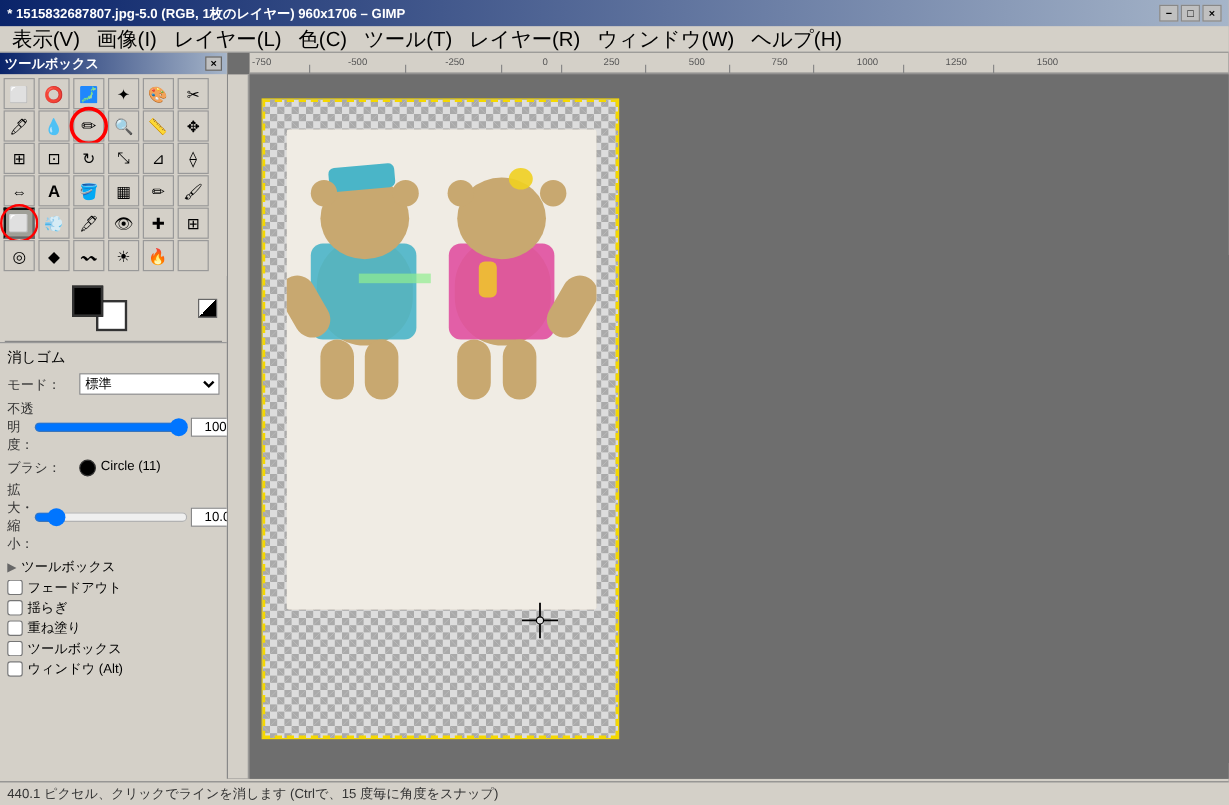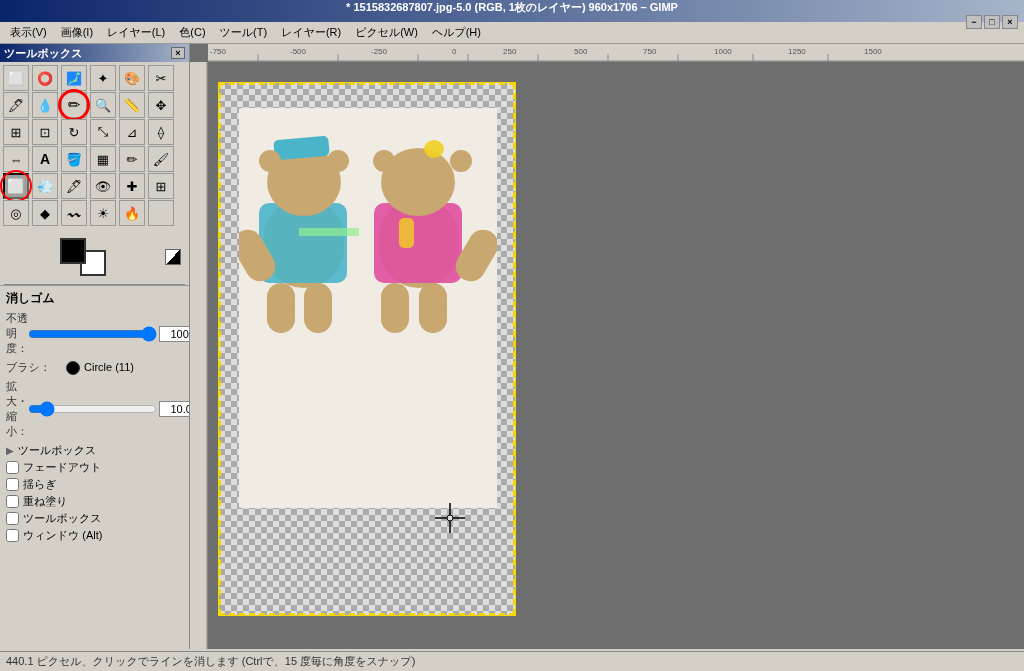--- a/index.html
+++ b/index.html
@@ -8,21 +8,20 @@
     
     #titlebar {
       background: linear-gradient(to right, #0a246a, #a6b5c9);
       color: white;
       height: 22px;
       display: flex;
       align-items: center;
       padding: 0 6px;
       font-size: 11px;
       font-weight: bold;
-      flex-direction: column;
     }
     #titlebar-controls {
       margin-left: auto;
       display: flex;
       gap: 2px;
     }
     .titlebar-btn {
       width: 16px; height: 14px;
       background: #c0c0c0;
       border: 1px solid #888;
@@ -38,21 +37,21 @@
       border-bottom: 1px solid #999;
       height: 22px;
       display: flex;
       align-items: center;
       padding: 0 4px;
       gap: 2px;
     }
     .menu-item {
       padding: 2px 6px;
       cursor: pointer;
-      font-size: 11px;
+      font-size: 17px;
       white-space: nowrap;
     }
 
     
     #main-layout {
       display: flex;
       height: calc(671px - 22px - 22px - 22px - 20px);
     }
 
     
@@ -275,21 +274,21 @@
   </div>
 </div>
 
 <div id="menubar">
   <span class="menu-item">表示(V)</span>
   <span class="menu-item">画像(I)</span>
   <span class="menu-item">レイヤー(L)</span>
   <span class="menu-item">色(C)</span>
   <span class="menu-item">ツール(T)</span>
   <span class="menu-item">レイヤー(R)</span>
-  <span class="menu-item">ピクセル(W)</span>
+  <span class="menu-item">ウィンドウ(W)</span>
   <span class="menu-item">ヘルプ(H)</span>
 </div>
 
 <div id="main-layout" style="display:flex; height:calc(671px - 66px); position:relative;">
 
   <div id="toolbox" style="width:190px; background:#d4d0c8; border-right:1px solid #888; display:flex; flex-direction:column; flex-shrink:0;">
 
     <div id="toolbox-header">
       <span>ツールボックス</span>
       <div id="toolbox-header-close">×</div>
@@ -362,22 +361,28 @@
       <div id="color-boxes" style="position:relative; width:50px; height:38px;">
         <div id="bg-color" style="width:26px;height:26px;background:white;border:2px solid #333;position:absolute;bottom:0;right:4px;"></div>
         <div id="fg-color" style="width:26px;height:26px;background:black;border:2px solid #333;position:absolute;top:0;left:0;"></div>
       </div>
       <div style="width:16px;height:16px;background:linear-gradient(135deg,white 50%,black 50%);border:1px solid #666;"></div>
     </div>
 
     <div style="height:1px;background:#888;margin:0 4px;"></div>
 
     <div id="tool-options" style="flex:1; padding:4px 6px; overflow:hidden;">
-      <div style="font-weight:bold; font-size:12px; margin-bottom:4px;">消しゴム</div>
-
+      <div style="font-weight:normal; font-size:12px; margin-bottom:4px;">消しゴム</div>
+
+      <div class="option-row">
+        <span class="option-label">モード：</span>
+        <select class="option-select">
+          <option>標準</option>
+        </select>
+      </div>
 
       <div class="option-row">
         <span class="option-label">不透明度：</span>
         <div class="option-slider-wrap">
           <input type="range" class="option-slider" min="0" max="100" value="100" style="">
           <input type="text" class="option-value" value="100.0" style="">
         </div>
       </div>
 
       <div class="option-row">

